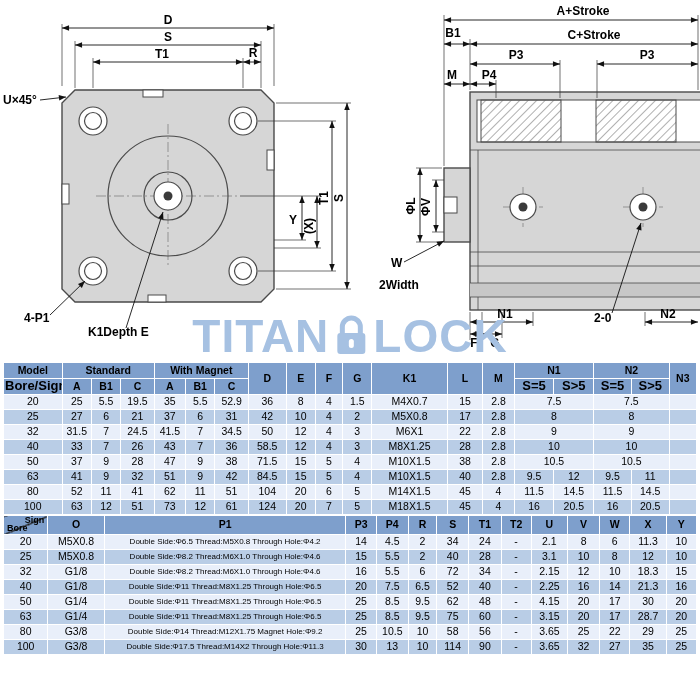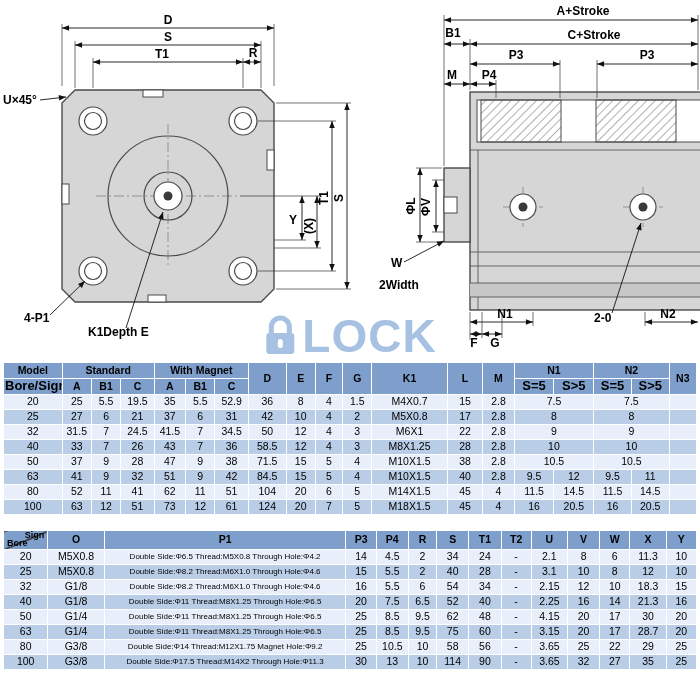--- a/index.html
+++ b/index.html
@@ -23,21 +23,21 @@
   
   .watermark { position:absolute; top:313px; left:50%; transform:translateX(-50%);
                display:flex; align-items:center; gap:5px; z-index:1; white-space:nowrap; }
   .wm-text { font-size:46px; font-weight:800; letter-spacing:1px; color:#a6c1e2; line-height:1; }
   .wm-lock svg { display:block; }
 
   
   table { border-collapse:collapse; table-layout:fixed; position:absolute; left:3px; width:694px;
           z-index:2; background:#fff; border:1px solid #7d9cc6; }
   #t1 { top:362px; }
-  #t2 { top:530px; }
+  #t2 { top:515px; }
   th,td { border:1px solid #fff; text-align:center; font-size:10.5px; color:#000;
           padding:0 1px; height:15px; line-height:1.1; overflow:hidden; white-space:nowrap; }
   th { background:#7e9fcc; font-weight:700; height:16px; }
   #t2 th { height:19px; }
   tbody tr:nth-child(odd)  { background:#e9effa; }
   tbody tr:nth-child(even) { background:#b9cde6; }
   td.p1 { font-size:8px;margin-top:11px; }
   th.sub { font-size:13px; }
   th.diag { position:relative; padding:0;
             background-color:#7e9fcc;
@@ -211,20 +211,21 @@
       <text class="lbl" x="594" y="322">2-0</text>
       <line class="ldr" x1="612" y1="313" x2="641" y2="223"></line>
       <line class="ext" x1="645" y1="312" x2="645" y2="326"></line>
       <line class="dim" x1="645" y1="322" x2="698" y2="322"></line>
       <text class="lbl" x="668" y="318" text-anchor="middle">N2</text>
     </g>
   </svg>
 
   
   <div class="watermark">
+    <span class="wm-text">TITAN</span>
     <span class="wm-lock">
       <svg width="34" height="42" viewBox="0 0 34 42">
         <path d="M8 19 V12 a9 9 0 0 1 18 0 V19" fill="none" stroke="#a6c1e2" stroke-width="5"></path>
         <rect x="3" y="18" width="28" height="21" rx="3" fill="#a6c1e2"></rect>
         <rect x="14.5" y="24" width="5" height="9" rx="2.5" fill="#ffffff"></rect>
       </svg>
     </span>
     <span class="wm-text">LOCK</span>
   </div>
 
@@ -515,21 +516,21 @@
           <td>12</td>
           <td>10</td>
         </tr>
         <tr>
           <td>32</td>
           <td>G1/8</td>
           <td class="p1">Double Side:Φ8.2  Thread:M6X1.0  Through Hole:Φ4.6</td>
           <td>16</td>
           <td>5.5</td>
           <td>6</td>
-          <td>54</td>
+          <td>72</td>
           <td>34</td>
           <td>-</td>
           <td>2.15</td>
           <td>12</td>
           <td>10</td>
           <td>18.3</td>
           <td>15</td>
         </tr>
         <tr>
           <td>40</td>

